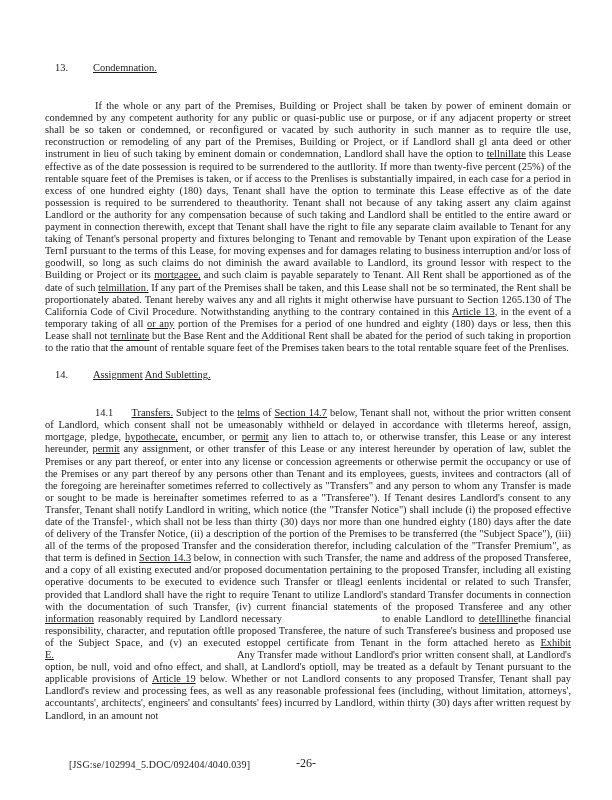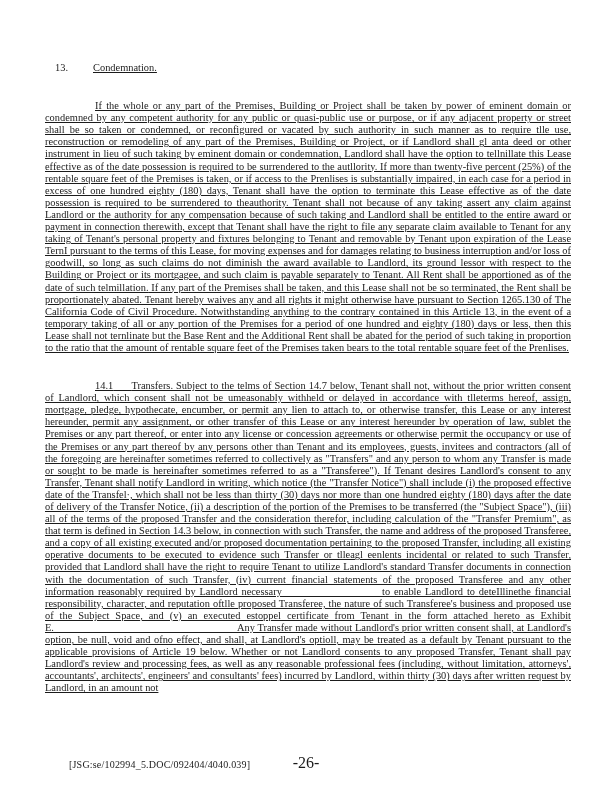--- a/index.html
+++ b/index.html
@@ -10,21 +10,20 @@
     color:#1b1b1b;
     font-family:"Liberation Serif", serif;
     font-size:10.4px;
     line-height:12.1px;
     overflow:hidden;
   }
   #doc-body{
     position:absolute;
     left:45px;top:62px;
     width:526px;
-    text-decoration:underline;
   }
   .section-heading{margin:0 0 0 10px;}
   .sec-num{display:inline-block;width:38px;}
   .sec-title .u{text-decoration:underline;}
   .para{
     text-align:justify;
     margin-top:26px;
   }
   .para.indent{text-indent:50px;}
   .sec-gap{margin-top:15px;}
@@ -34,27 +33,28 @@
     left:45px;top:759px;
     font-size:10px;
     letter-spacing:0.2px;
     padding-left:24px;
   }
   #footer-page{
     position:absolute;
     left:0;top:757px;
     width:612px;
     text-align:center;
-    font-size:16px;
+    font-size:12px;
   }
 </style>
 </head>
 <body>
 
 <div id="page">
   <div id="doc-body">
       <div class="section-heading"><span class="sec-num">13.</span><span class="sec-title"><span class="u">Condemnation.</span></span></div>
       <div class="para indent"><span>If the whole or any part of the Premises, Building or Project shall be taken by power of eminent domain or condemned by any competent authority for any public or quasi-public use or purpose, or if any adjacent property or street shall be so taken or condemned, or reconfigured or vacated by such authority in such manner as to require tlle use, reconstruction or remodeling of any part of the Premises, Building or Project, or if Landlord shall gl anta deed or other instrument in lieu of such taking by eminent domain or condemnation, Landlord shall have the option to </span><span class="u">tellnillate</span><span> this Lease effective as of the date possession is required to be surrendered  to the autllority.   If more than twenty-five percent (25%) of the rentable square feet of the Premises is taken, or if access to the Prenlises is substantially impaired, in each case for a period in excess of one hundred eighty (180) days, Tenant shall have the option to terminate this Lease effective as of the date possession is required to be surrendered to theauthority. Tenant shall not because of any taking assert any claim against Landlord or the authority for any compensation because of such taking and Landlord shall be entitled to the entire award or payment in connection therewith, except that Tenant shall have the right to file any separate claim available to Tenant for any taking of Tenant's  personal property and fixtures belonging to Tenant and removable by Tenant upon expiration of the Lease TernI pursuant to the terms of this Lease, for moving expenses and for damages relating to business interruption and/or loss of goodwill, so long as such claims do not diminish the award available to Landlord, its ground lessor with respect to the Building or Project or its </span><span class="u">mortgagee,</span><span> and such claim is payable separately  to Tenant.   All Rent shall be apportioned  as of the date of such </span><span class="u">telmillation.</span><span>  If any part of the Premises shall be taken, and this Lease shall  not be so terminated, the Rent shall be  proportionately abated.  Tenant hereby waives any and all rights it might otherwise have pursuant to Section 1265.130 of The California  Code of Civil Procedure.   Notwithstanding anything to the contrary contained in this </span><span class="u">Article 13</span><span>, in the event of a temporary taking of all </span><span class="u">or any</span><span> portion of the Premises for a period of one hundred and eighty (180) days or less, then this Lease shall not </span><span class="u">ternlinate</span><span> but the Base Rent and the Additional Rent shall be abated for the period of such taking in proportion to the ratio that the amount of rentable square feet of the Premises taken bears to the total rentable square feet of the  Prenlises.</span></div>
+      <div class="section-heading sec-gap"><span class="sec-num">14.</span><span class="sec-title"><span class="u">Assignment</span><span> </span><span class="u">And Subletting.</span></span></div>
       <div class="para indent"><span>14.1</span><span>&nbsp;&nbsp;&nbsp;&nbsp;&nbsp;&nbsp;</span><span class="u">Transfers.</span><span>  Subject to the </span><span class="u">telms</span><span> of </span><span class="u">Section 14.7</span><span> below, Tenant shall not, without the prior written consent of Landlord, which consent shall not be umeasonably withheld or delayed in accordance with tlleterms hereof, assign, mortgage, pledge, </span><span class="u">hypothecate,</span><span> encumber, or </span><span class="u">permit</span><span> any lien to attach to, or otherwise transfer, this Lease or any interest hereunder, </span><span class="u">permit</span><span> any assignment, or other transfer of this Lease or any interest hereunder by operation of law, sublet the Premises or any part thereof, or enter into any license or concession agreements or otherwise permit the occupancy or use of the Premises or any part thereof by any persons other than Tenant and its employees, guests, invitees and contractors (all of the foregoing are hereinafter sometimes referred to collectively as "Transfers" and any person to whom any Transfer is made or sought to be made is hereinafter sometimes referred  to as a "Transferee"). If Tenant desires Landlord's consent to any Transfer, Tenant shall notify Landlord in  writing, which notice (the "Transfer Notice") shall include (i) the proposed effective date of the Transfel·, which  shall not be less than thirty (30) days nor more than one hundred eighty (180) days after the date of delivery of the  Transfer Notice, (ii) a description of the portion of the Premises to be transferred (the "Subject Space"), (iii) all of  the terms of the proposed Transfer and the consideration therefor, including calculation of the "Transfer Premium",  as that term is defined in </span><span class="u">Section 14.3</span><span> below, in connection with such Transfer, the name and address of the  proposed Transferee, and a copy of all existing executed and/or proposed documentation pertaining to the proposed  Transfer, including all existing operative documents to be executed to evidence such Transfer or tlleagl eenlents incidental or related to such Transfer, provided that Landlord shall have the right to require Tenant to utilize  Landlord's standard Transfer documents in connection with the documentation of such Transfer, (iv) current  financial statements of the proposed Transferee and any other </span><span class="u">information</span><span> reasonably required by Landlord  necessary&nbsp;&nbsp;&nbsp;&nbsp;&nbsp;&nbsp;&nbsp;&nbsp;&nbsp;&nbsp;&nbsp;&nbsp;&nbsp;&nbsp;&nbsp;&nbsp;&nbsp;&nbsp;&nbsp;&nbsp;&nbsp;&nbsp;&nbsp;&nbsp;&nbsp;&nbsp;to enable Landlord to </span><span class="u">deteIlline</span><span>the financial responsibility, character, and reputation oftlle proposed  Transferee, the nature of such Transferee's business and proposed use of the Subject Space, and (v) an executed  estoppel certificate from Tenant in the form attached hereto as </span><span class="u">Exhibit E.</span><span>&nbsp;&nbsp;&nbsp;&nbsp;&nbsp;&nbsp;&nbsp;&nbsp;&nbsp;&nbsp;&nbsp;&nbsp;&nbsp;&nbsp;&nbsp;&nbsp;&nbsp;&nbsp;&nbsp;&nbsp;&nbsp;&nbsp;&nbsp;&nbsp;&nbsp;&nbsp;&nbsp;&nbsp;&nbsp;&nbsp;&nbsp;&nbsp;&nbsp;&nbsp;&nbsp;&nbsp;&nbsp;&nbsp;&nbsp;&nbsp;&nbsp;&nbsp;&nbsp;&nbsp;&nbsp;&nbsp;&nbsp;&nbsp;&nbsp;&nbsp;&nbsp;&nbsp;&nbsp;&nbsp;&nbsp;&nbsp;&nbsp;&nbsp;&nbsp;&nbsp;&nbsp;&nbsp;&nbsp;&nbsp;&nbsp;Any Transfer made without Landlord's prior written consent shall, at Landlord's option, be null, void and ofno  effect, and shall, at Landlord's optioll, may be treated as a default by Tenant pursuant to the applicable  provisions of </span><span class="u">Article 19</span><span> below.   Whether or not Landlord consents to any proposed Transfer, Tenant shall pay Landlord's review and processing fees, as well as any  reasonable professional fees (including, without limitation, attorneys', accountants', architects', engineers' and  consultants' fees) incurred by Landlord, within thirty (30) days after written request by Landlord, in an amount  not</span></div>
     </div>
   <div id="footer-left">[JSG:se/102994_5.DOC/092404/4040.039]</div>
   <div id="footer-page">-26-</div>
 </div>
 
 </body></html>

